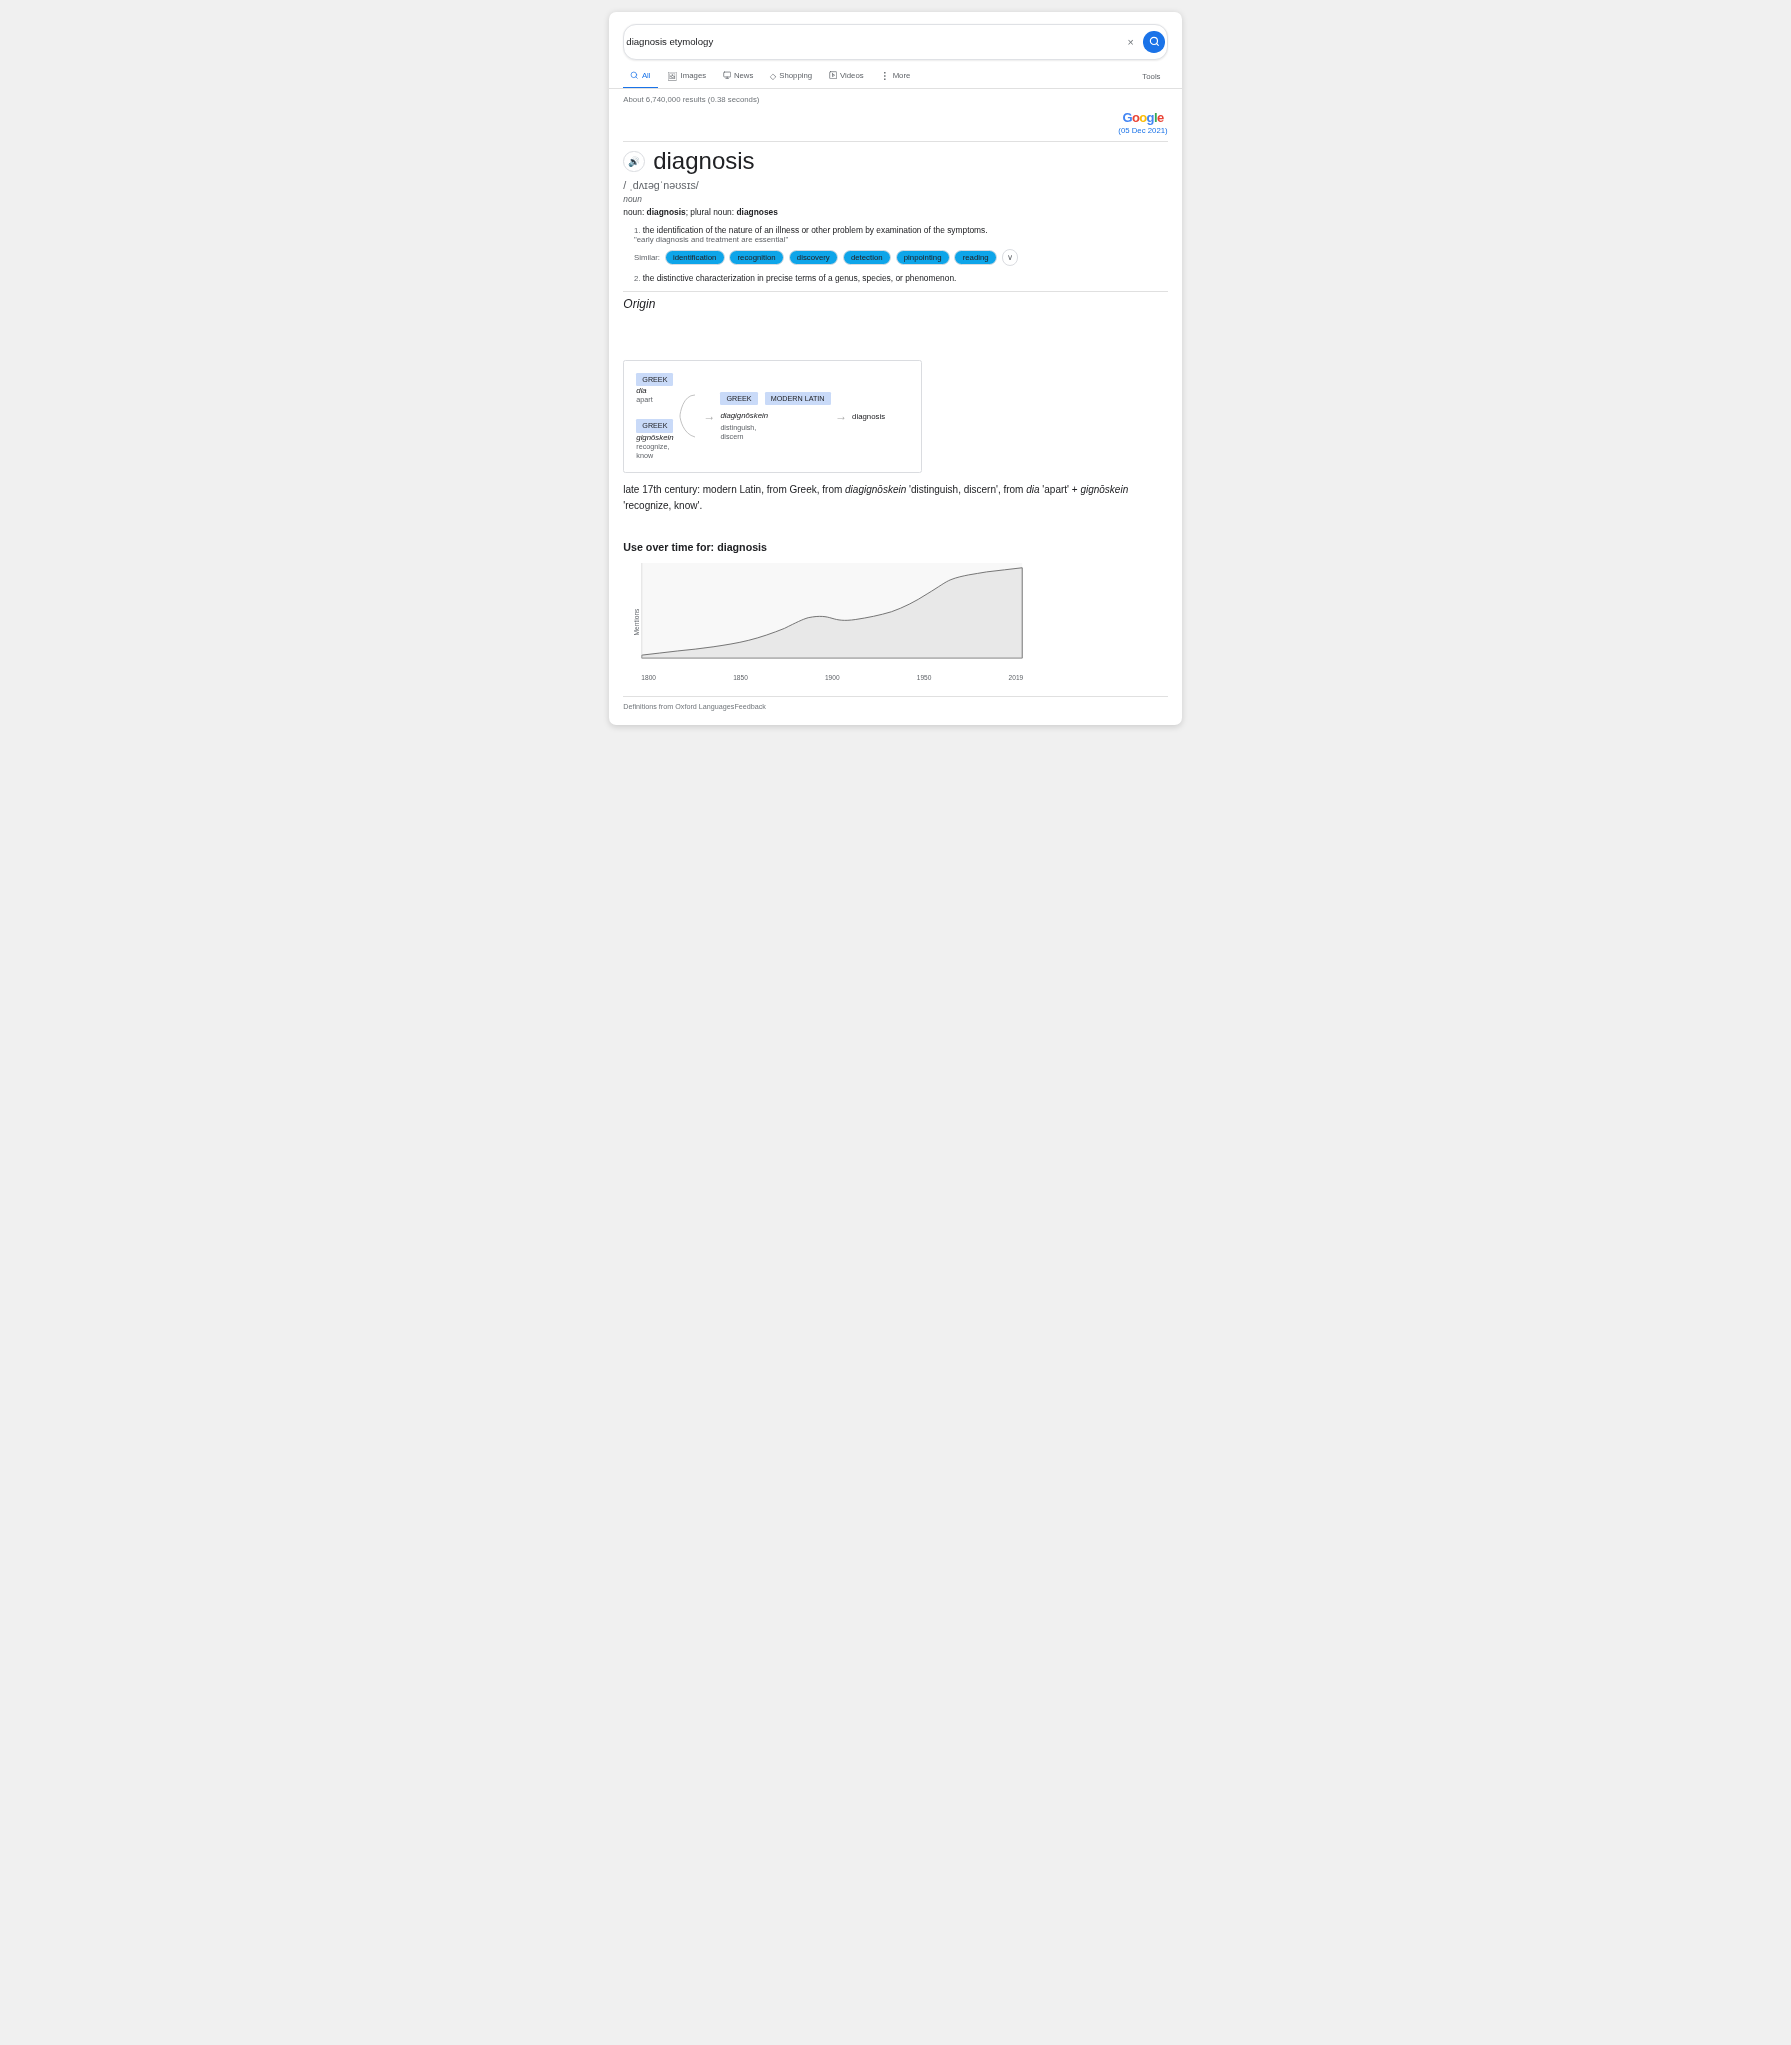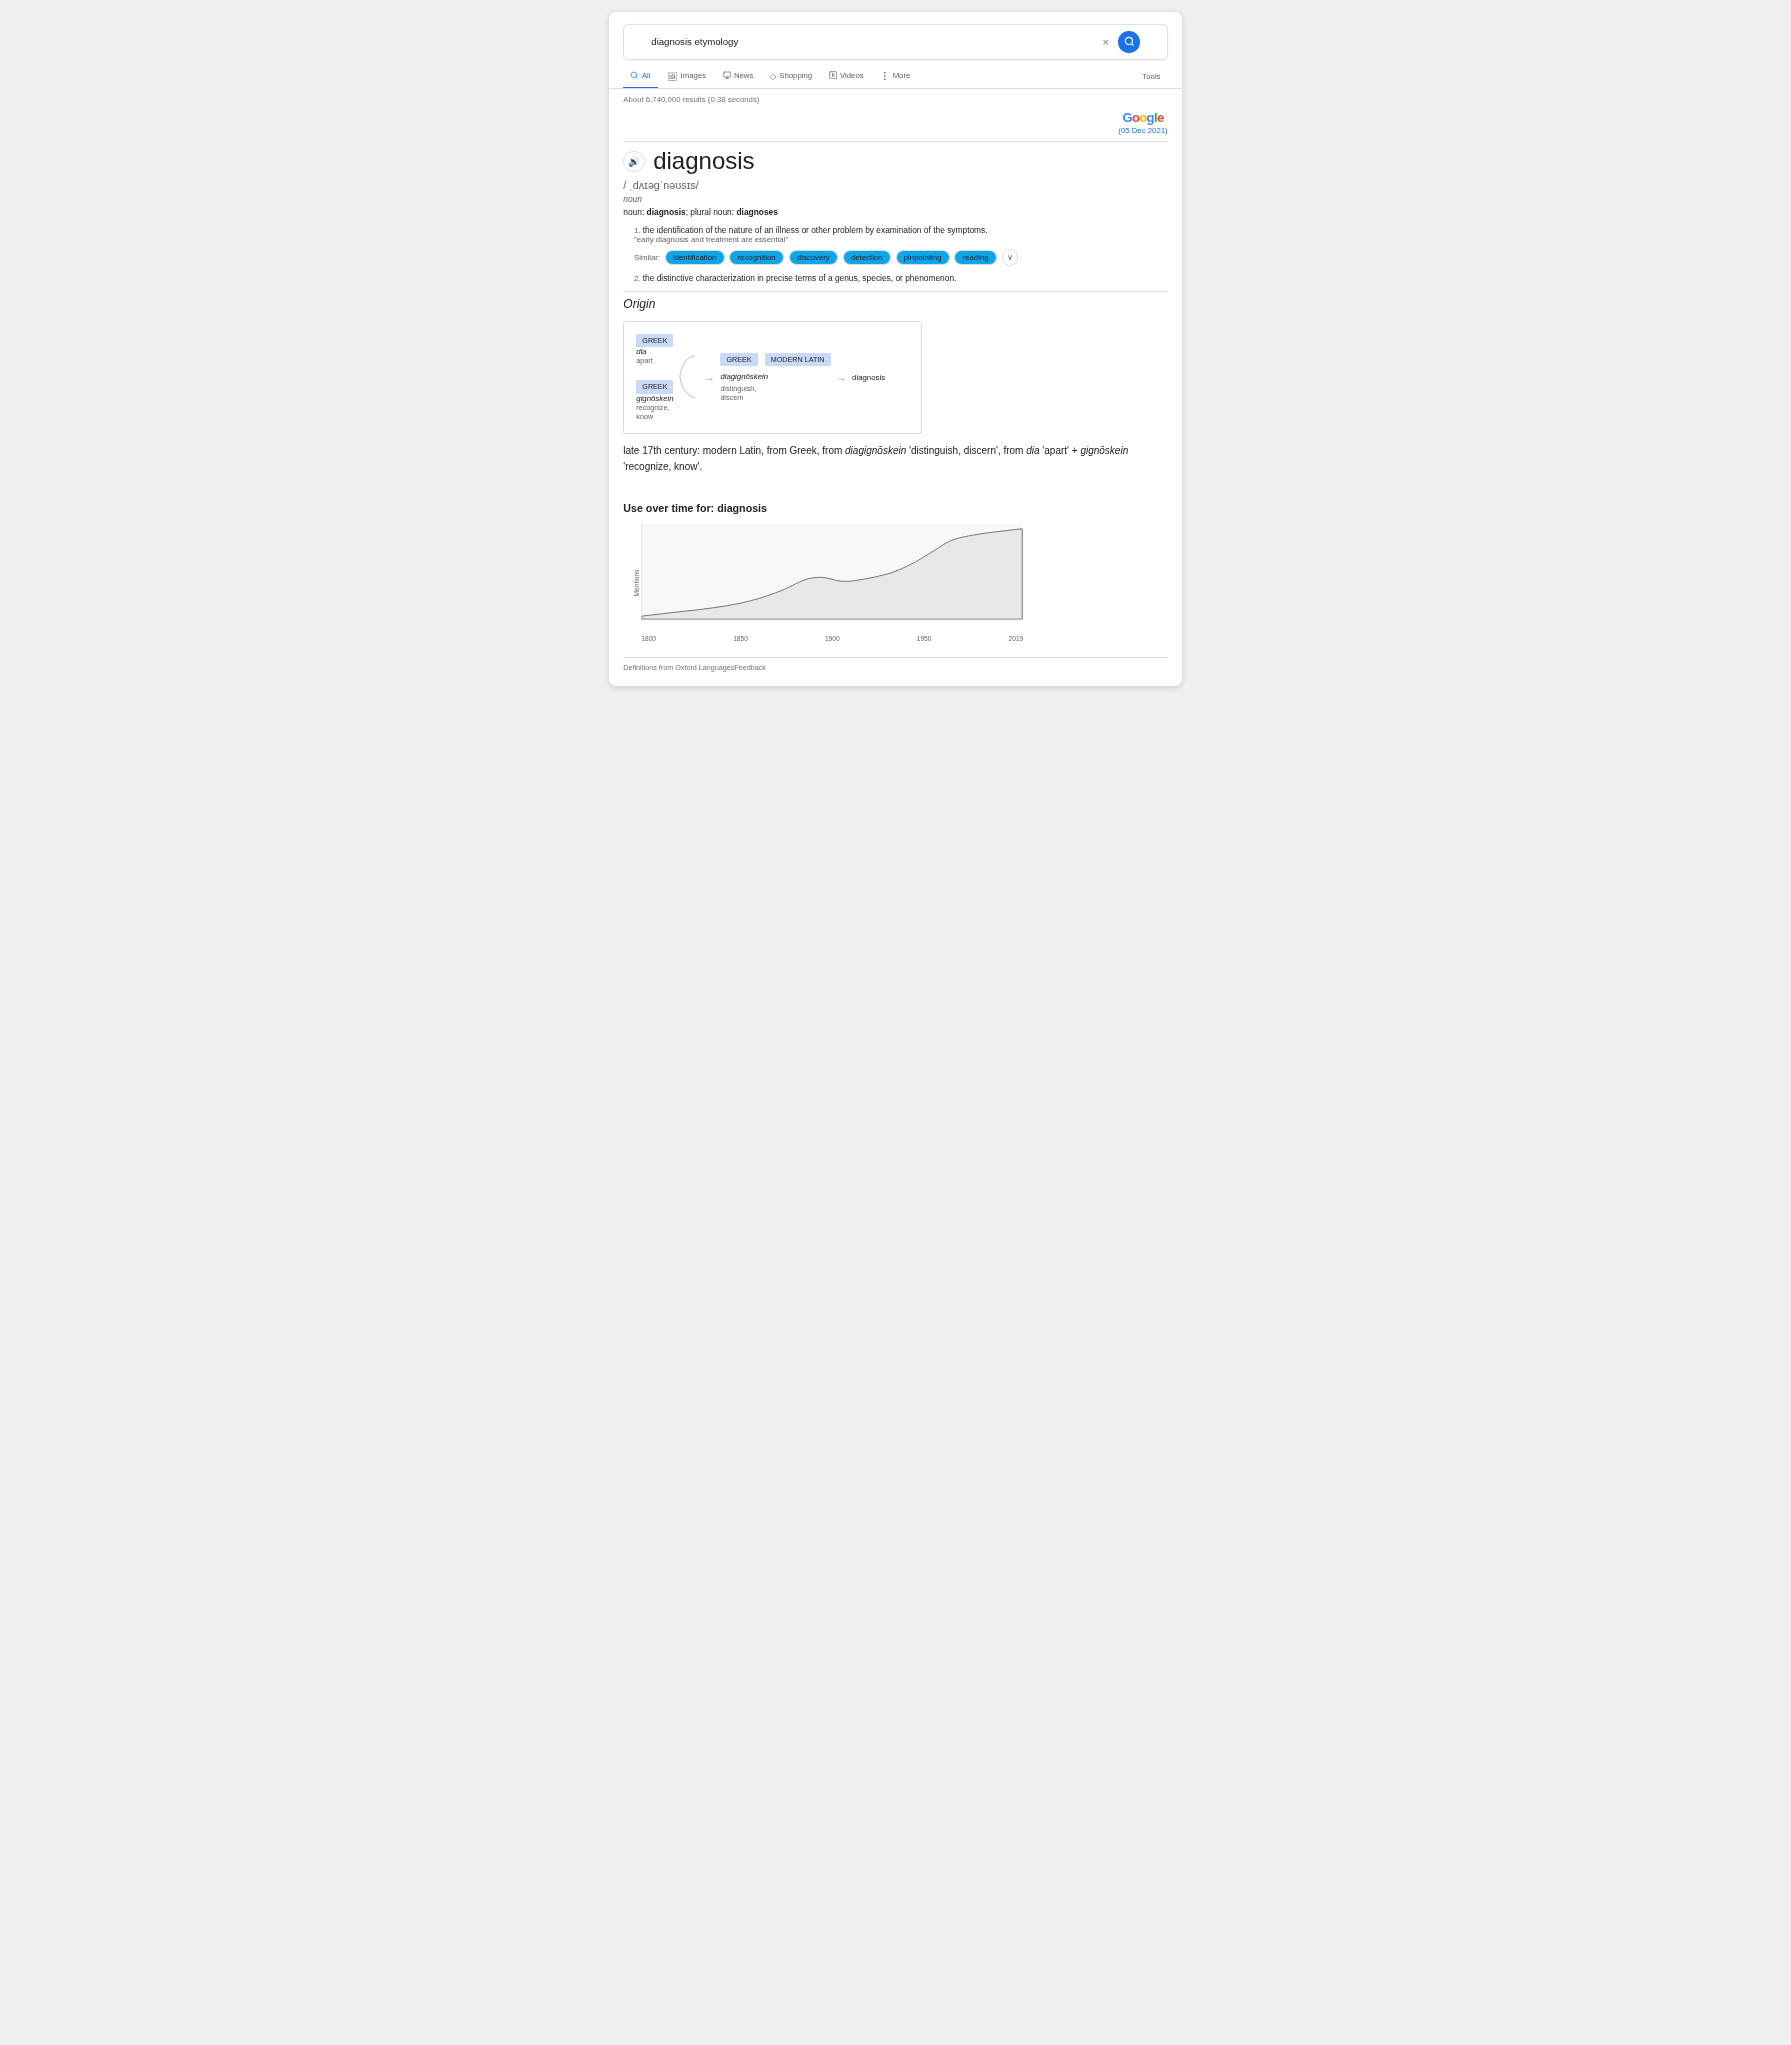--- a/index.html
+++ b/index.html
@@ -19,22 +19,22 @@
       width: 573px;
       overflow: hidden;
     }
     .search-bar-area {
       padding: 12px 14.3px 0 14.3px;
     }
     .search-bar {
       display: flex;
       align-items: center;
       border: 0.6px solid #dfe1e5;
-      border-radius: 6px;
-      padding: 6px 27px;
+      border-radius: 13px;
+      padding: 6px 2px;
       width: 100%;
       background: #fff;
       box-shadow: 0 0.6px 1.8px rgba(0,0,0,0.08);
     }
     .search-input {
       flex: 1;
       border: none;
       outline: none;
       font-size: 9.6px;
       color: #202124;
@@ -315,20 +315,21 @@
       margin: 4.8px 0;
     }
     .etym-diagram-box {
       border: 0.6px solid #dadce0;
       border-radius: 2.4px;
       padding: 12px;
       background: #fff;
       margin-bottom: 9.6px;
       display: inline-block;
       min-width: 299px;
+      margin-top: 39px;
     }
   </style>
 </head>
 <body>
 
 <div class="browser-container">
 
   <div class="search-bar-area">
     <div class="search-bar">
       <input class="search-input" value="diagnosis etymology" type="text" style="">

